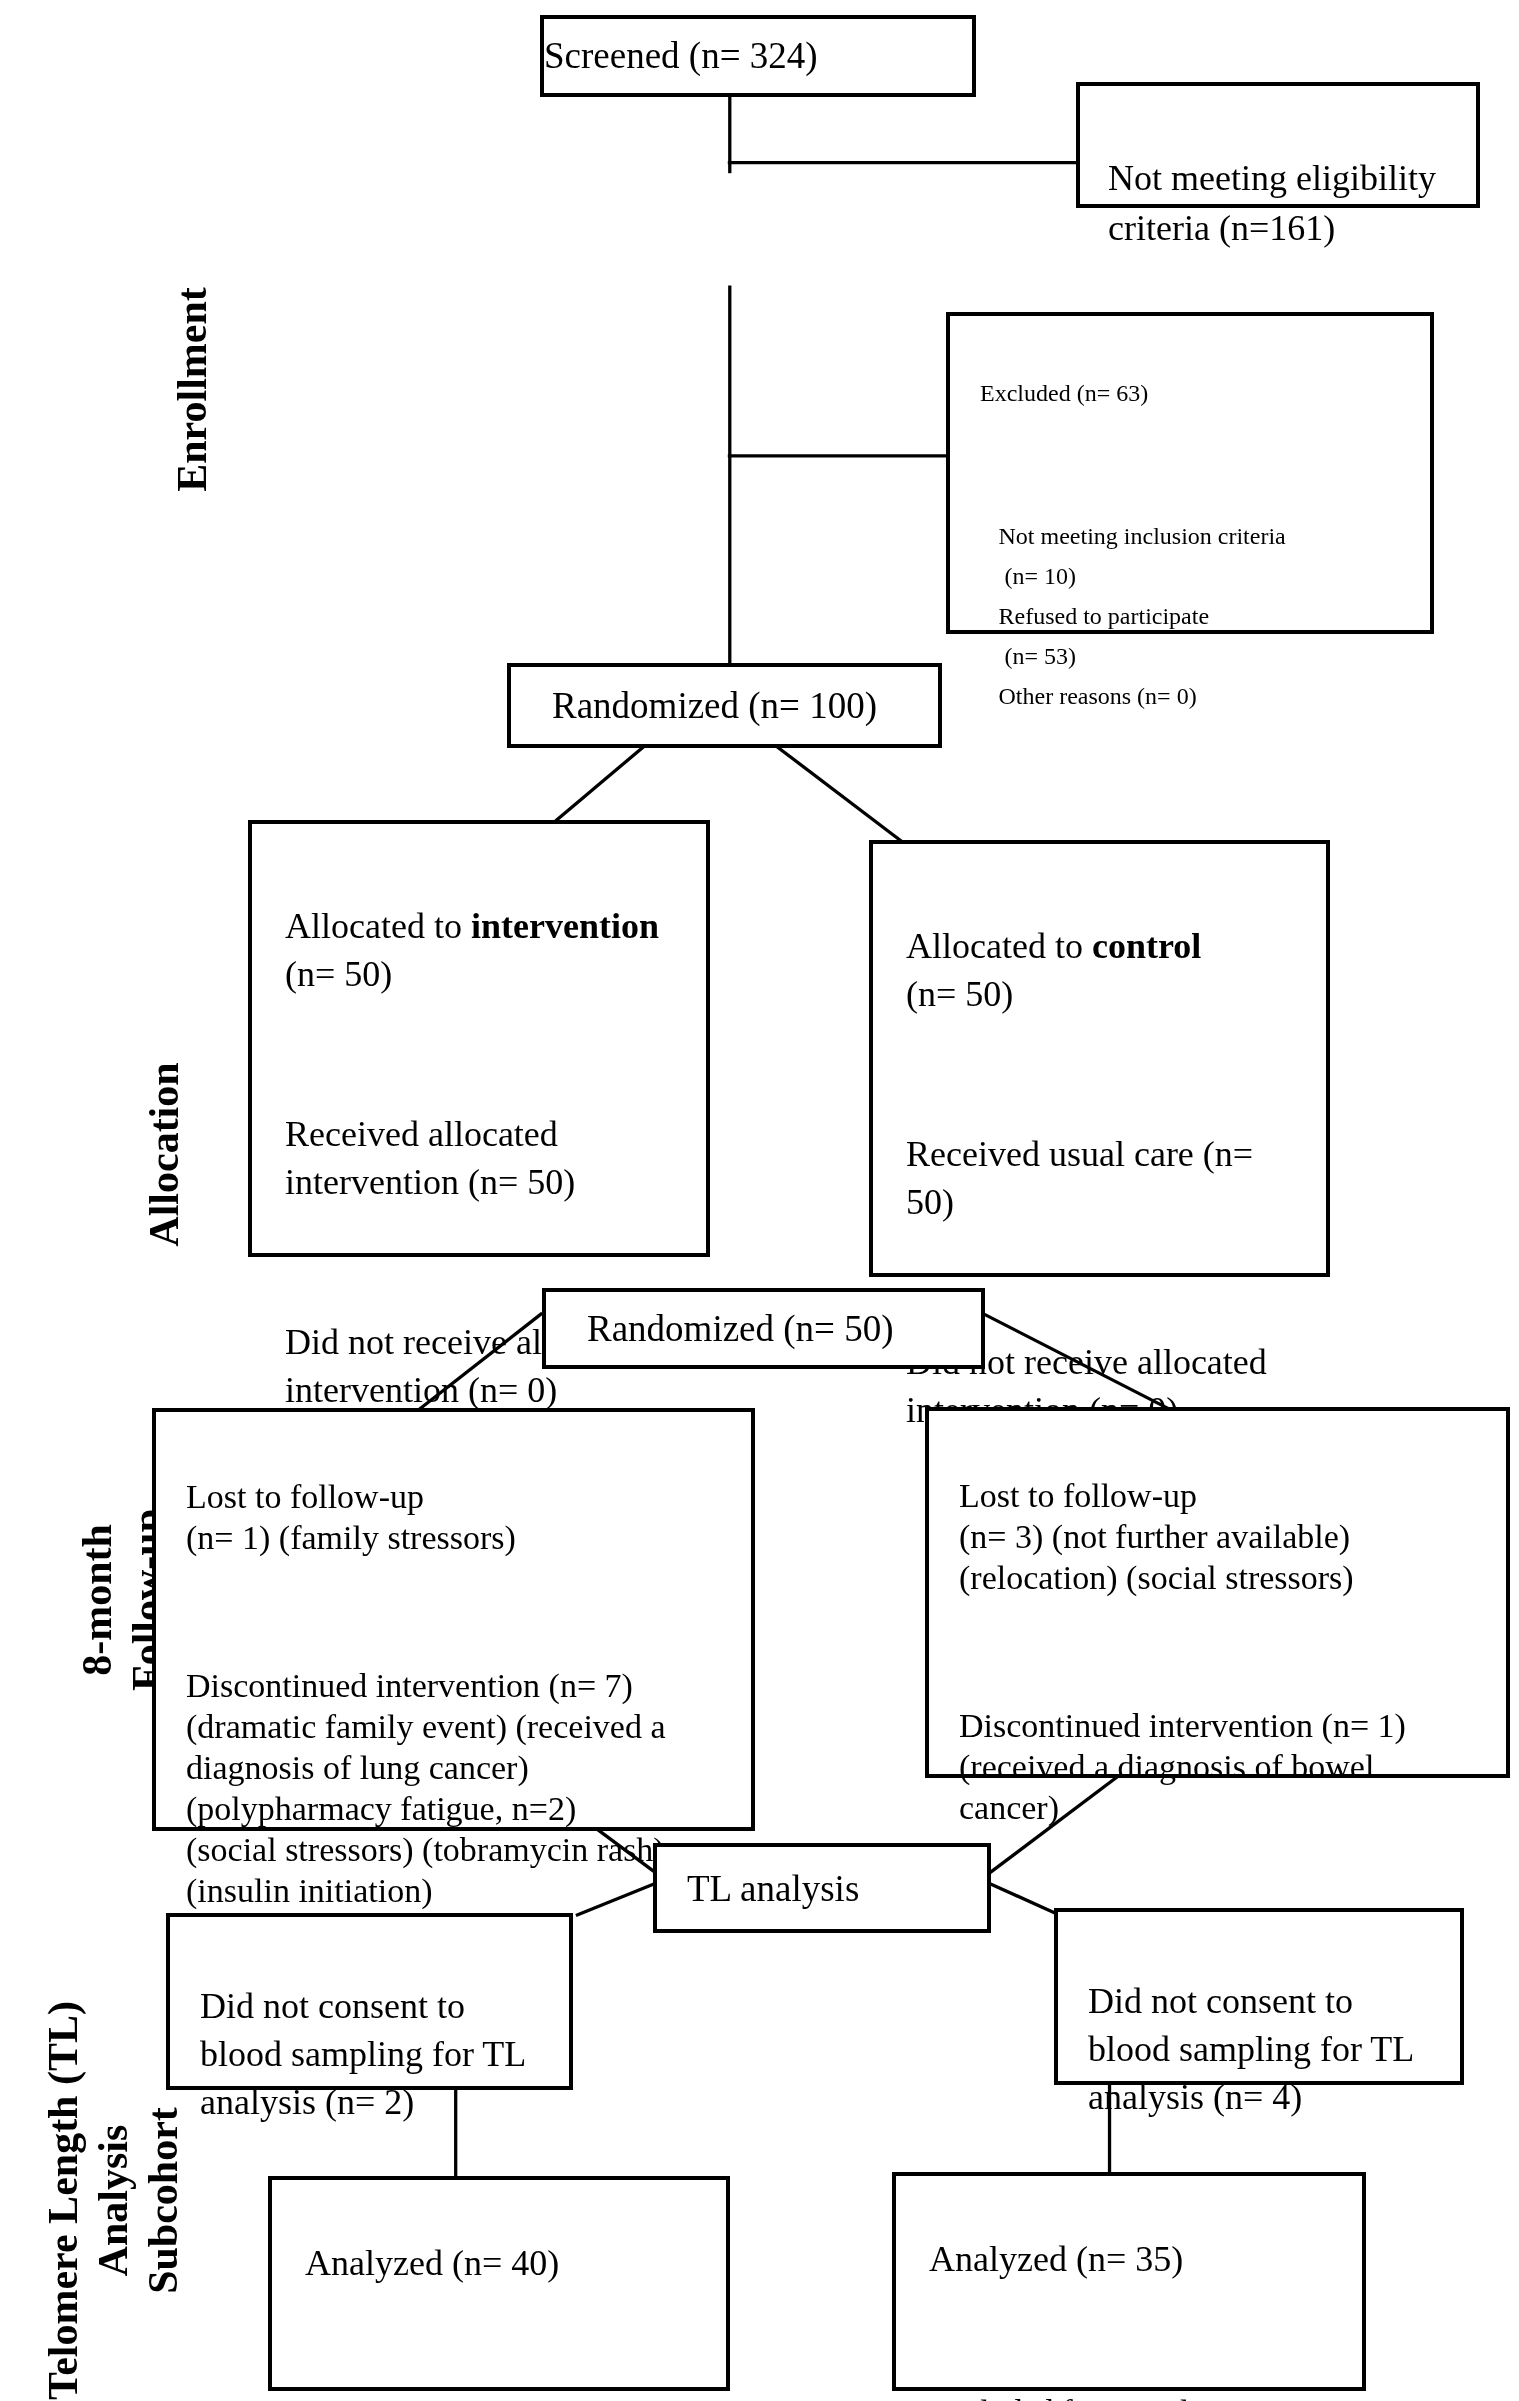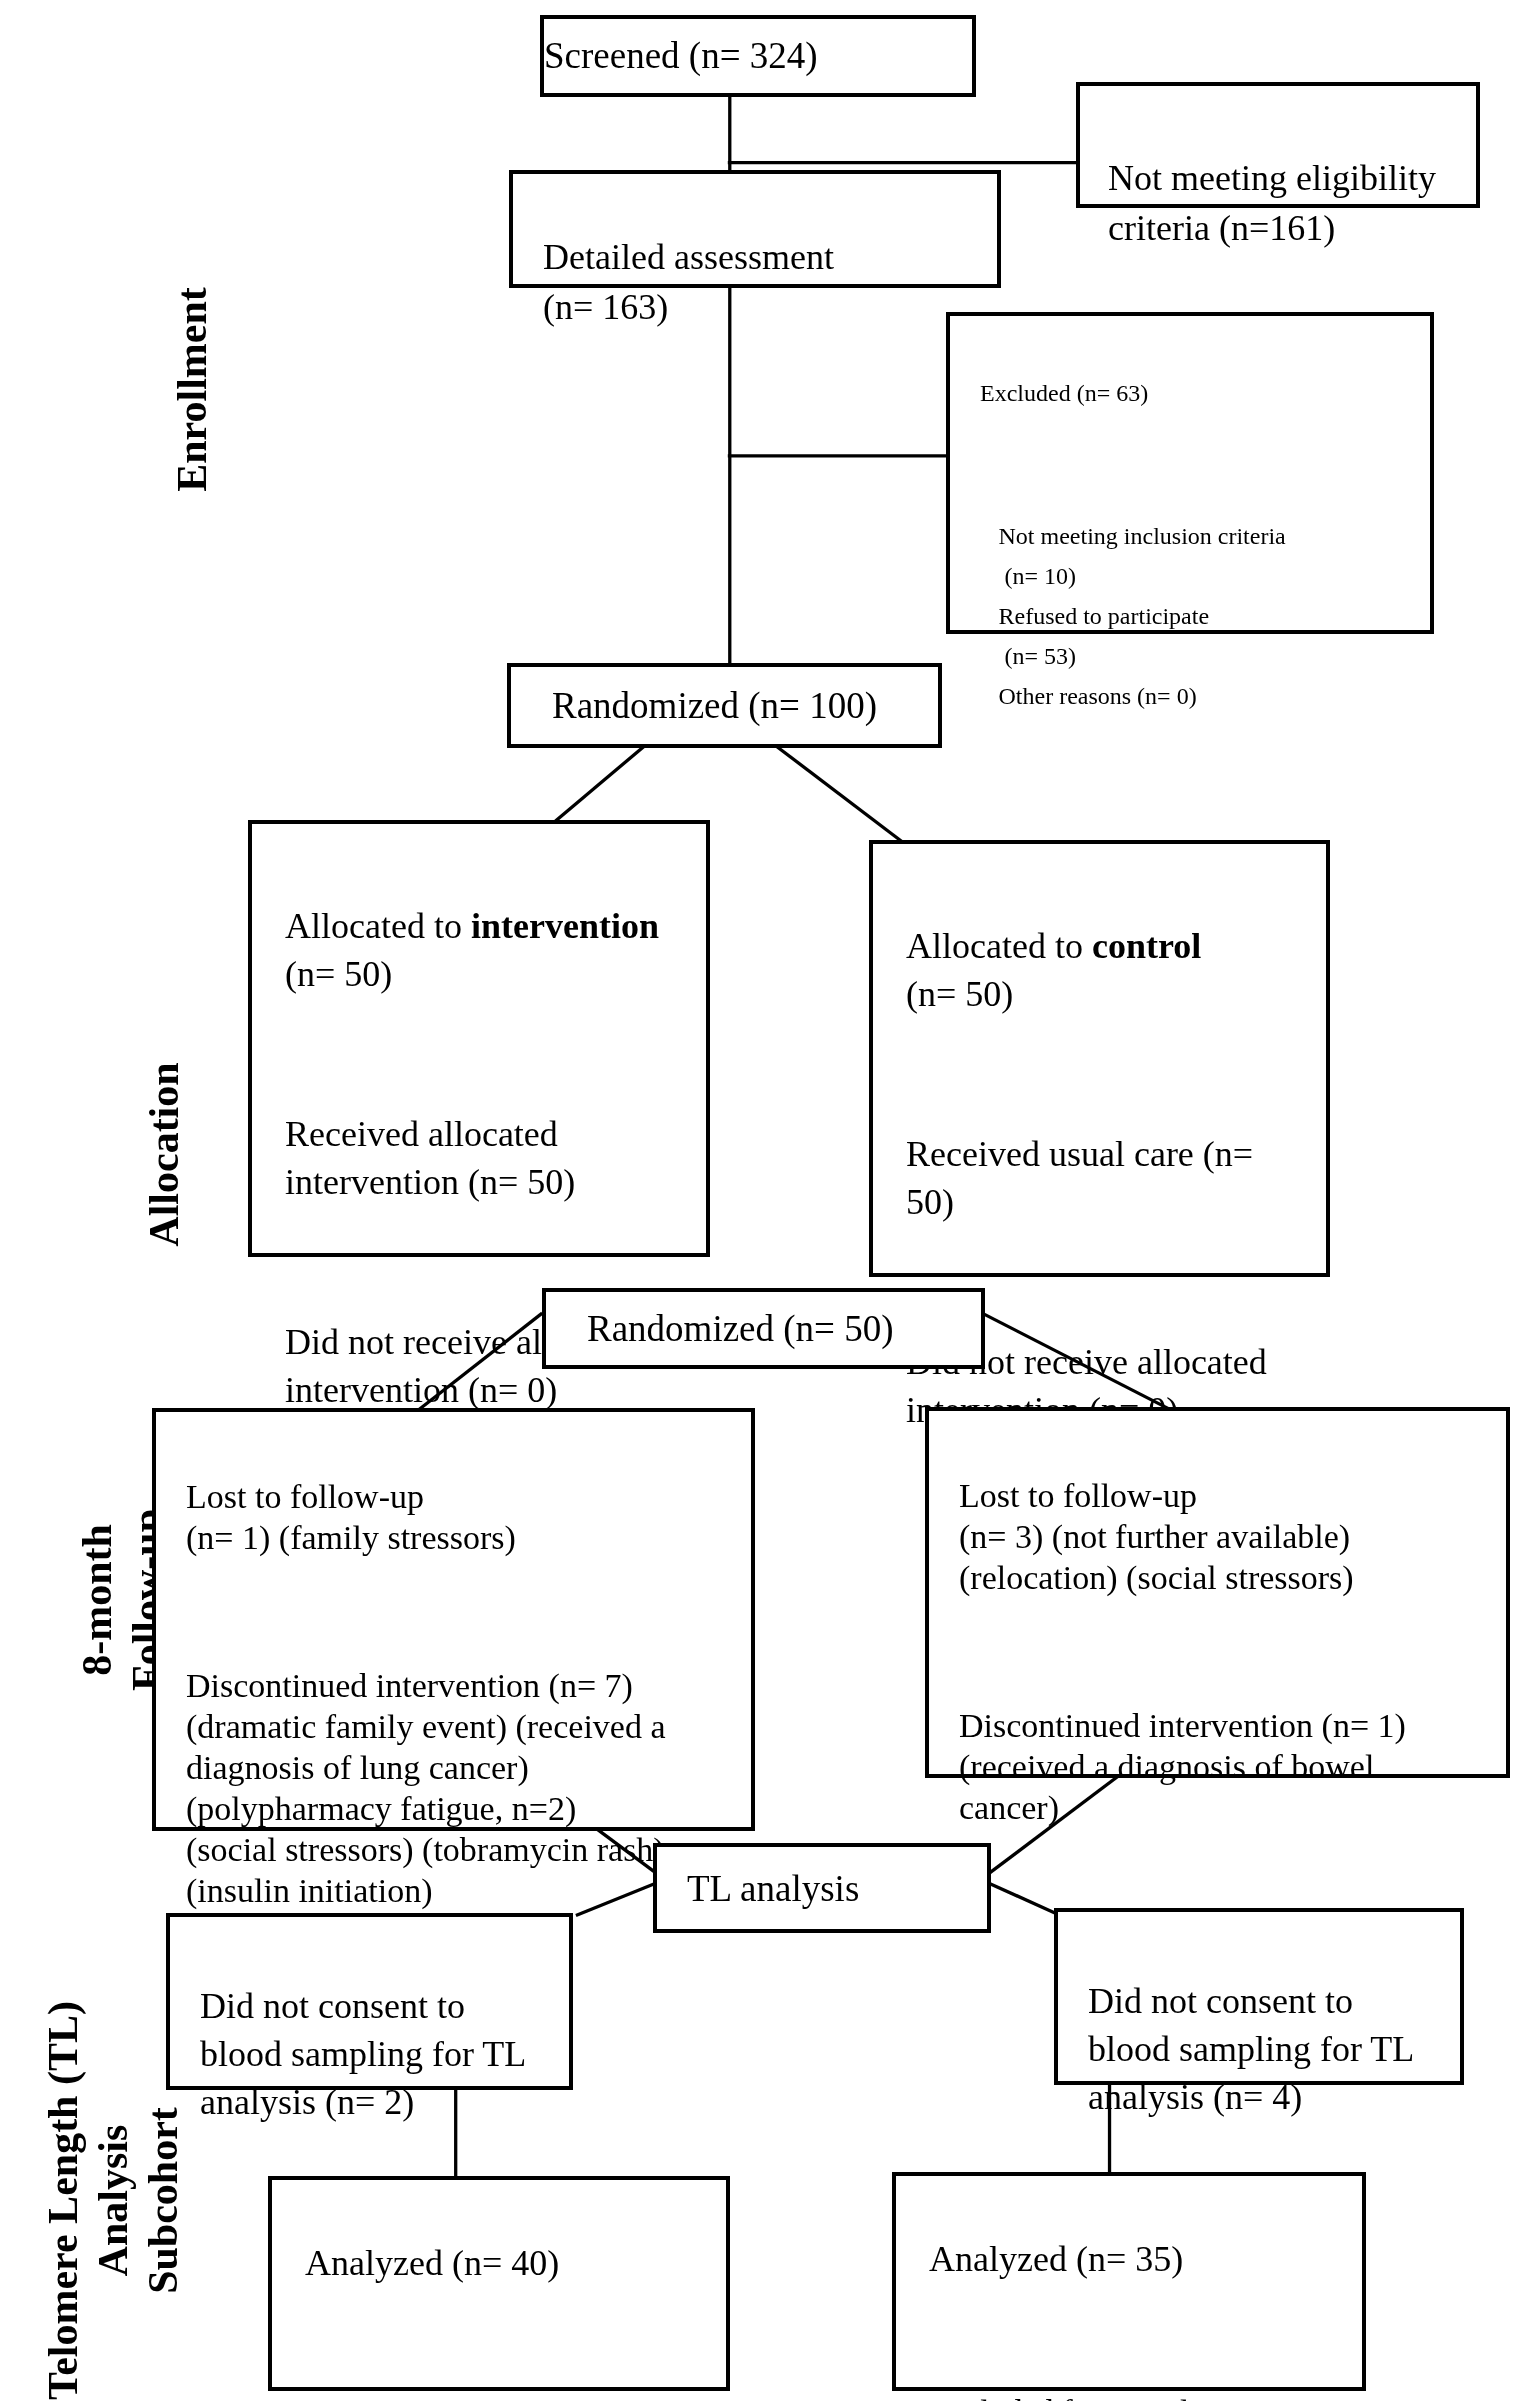--- a/index.html
+++ b/index.html
@@ -106,24 +106,20 @@
 
   <div class="box box-center box-screened">
     <span>Screened (n= 324)</span>
   </div>
 
   <div class="box box-notmeeting">
     <span>Not meeting eligibility
 criteria (n=161)</span>
   </div>
 
-  <div class="box box-detailed">
-    <span>Detailed assessment
-(n= 163)</span>
-  </div>
 
   <div class="box box-excluded">
     <div>Excluded (n= 63)</div>
     <div class="excluded-reasons">Not meeting inclusion criteria
 &nbsp;(n= 10)
 Refused to participate
 &nbsp;(n= 53)
 Other reasons (n= 0)</div>
   </div>
 

